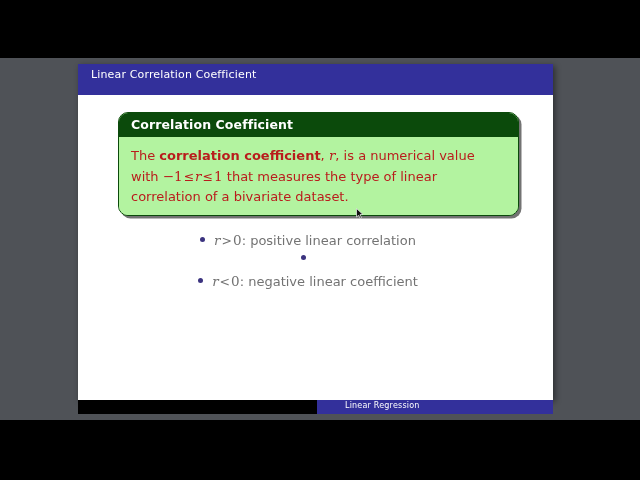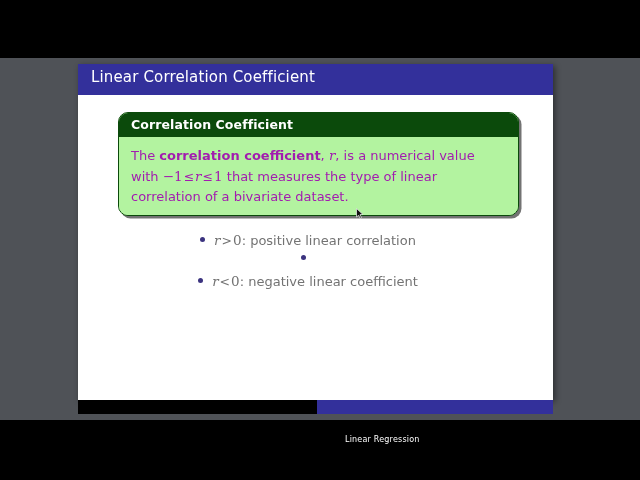--- a/index.html
+++ b/index.html
@@ -45,21 +45,21 @@
     top: 0;
     width: 475px;
     height: 31px;
     background: #33309b;
   }
   #title-text {
     position: absolute;
     left: 13px;
     top: 4px;
     color: #ffffff;
-    font-size: 15px;
+    font-size: 11px;
     font-weight: 400;
     letter-spacing: 0.15px;
     white-space: nowrap;
   }
   
   #block {
     position: absolute;
     left: 40px;
     top: 48px;
     width: 399px;
@@ -72,21 +72,21 @@
   #block-head {
     background: #0b4a0b;
     color: #ffffff;
     font-size: 12.5px;
     font-weight: bold;
     padding: 4px 12px 5px 12px;
     letter-spacing: 0.1px;
   }
   #block-body {
     background: #b3f3a0;
-    color: #a21caf;
+    color: #b91c1c;
     font-size: 13px;
     line-height: 1.52;
     padding: 8px 12px 9px 12px;
   }
   #block-body b { font-weight: bold; }
   .mathvar {
     font-family: "DejaVu Serif", serif;
     font-style: italic;
     font-size: 13.5px;
   }
@@ -145,21 +145,20 @@
     background: #33309b;
   }
   #footer-text {
     position: absolute;
     left: 28px;
     top: 1px;
     color: #ffffff;
     font-size: 8px;
     letter-spacing: 0.2px;
     white-space: nowrap;
-    margin-top: 34px;
   }
   
   #cursor {
     position: absolute;
     left: 356px;
     top: 204px;
     width: 8px;
     height: 11px;
   }
 </style>

